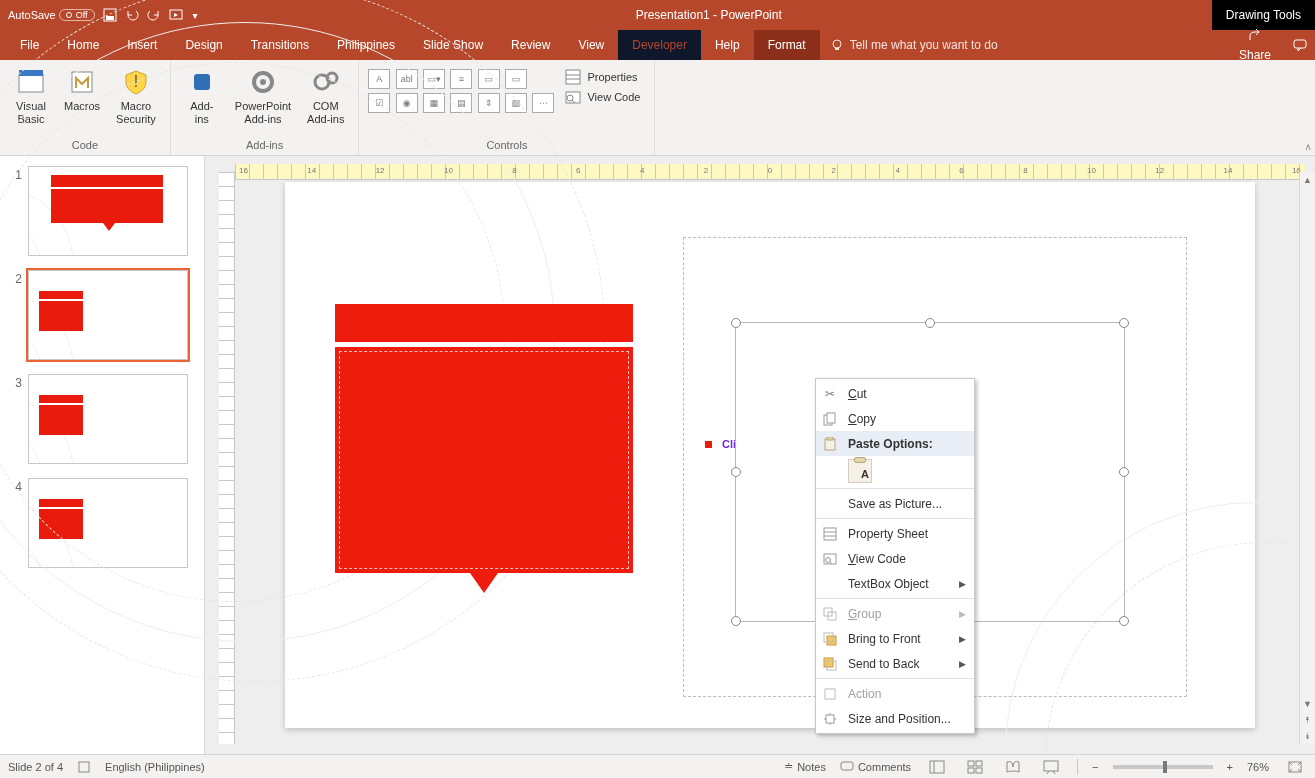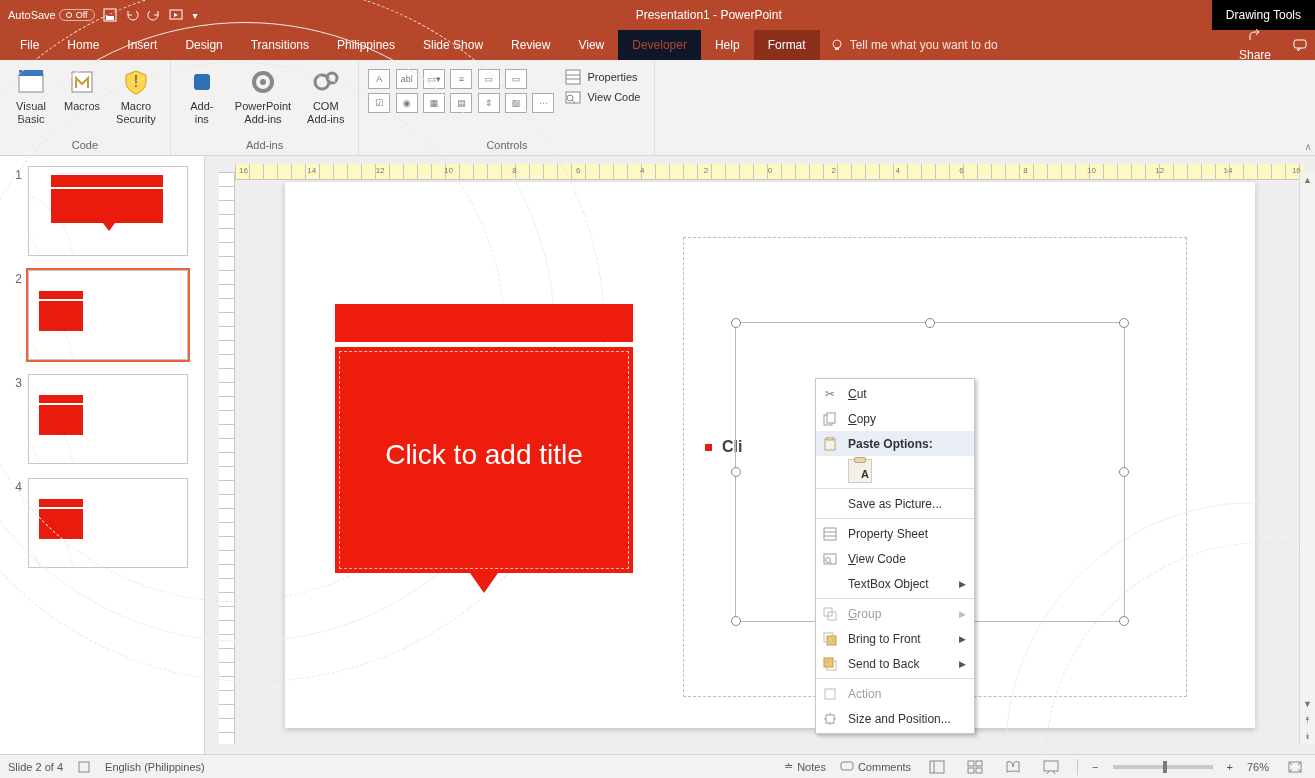--- a/index.html
+++ b/index.html
@@ -60,21 +60,21 @@
 .swirl { position:absolute; border:1px solid #ddd; border-radius:50%; }
 .redshape { position:absolute; background:#ed1c0c;}
 .titlebox { position:absolute; left:50px; top:165px; width:298px; height:226px;}
 .title-inner { position:absolute; inset:4px; border:1px dashed rgba(255,255,255,.7);}
 .title-text { color:#fff; font-size:28px; font-weight:300; position:absolute; width:100%; text-align:center; top:92px;}
 .pointer { position:absolute; left:50%; transform:translateX(-50%); bottom:-20px; width:0;height:0;border-left:14px solid transparent;border-right:14px solid transparent;border-top:20px solid #ed1c0c;}
 
 .bodyph { position:absolute; left:398px; top:55px; width:504px; height:460px; border:1px dashed #bcbcbc;}
 .selbox { position:absolute; left:450px; top:140px; width:390px; height:300px; border:1px solid #b8b8b8;}
 .handle { position:absolute; width:10px;height:10px;background:#fff;border:1px solid #888;border-radius:50%;}
-.bullet-line { position:absolute; left:420px; top:256px; display:flex; align-items:center; gap:10px; font-size:16px; font-weight:700; color:#404040;}
+.bullet-line { position:absolute; left:420px; top:256px; display:flex; align-items:center; gap:10px; font-size:11px; font-weight:700; color:#6d28d9;}
 .bullet-sq { width:7px;height:7px;background:#e81b0c;}
 
 
 .ctxmenu { position:absolute; left:530px; top:196px; width:160px; background:#fff; border:1px solid #c8c8c8; box-shadow:2px 2px 4px rgba(0,0,0,.25); font-size:12px; padding:2px 0;}
 .ctxitem { display:flex; align-items:center; height:25px; padding:0 8px 0 4px; gap:8px; position:relative;}
 .ctxitem.hover { background:#e9eef6;}
 .ctxitem.disabled { color:#a0a0a0;}
 .ctxitem .ci-icon { width:20px; display:flex; justify-content:center; color:#7b766f;}
 .ctxitem .underline-first::first-letter { text-decoration:underline;}
 .ctxitem .arrow { margin-left:auto; font-size:9px; color:#555;}
@@ -358,21 +358,20 @@
 
       <div class="swirl" style="width:700px;height:700px;left:-380px;top:-200px;border-color:#e5e5e5;border-style:dashed;"></div>
       <div class="swirl" style="width:620px;height:620px;left:-350px;top:-160px;border-color:#eee;"></div>
       <div class="swirl" style="width:540px;height:540px;left:-320px;top:-120px;border-color:#e5e5e5;border-style:dashed;"></div>
       <div class="swirl" style="width:500px;height:500px;left:720px;top:320px;border-color:#eee;"></div>
       <div class="swirl" style="width:440px;height:440px;left:760px;top:360px;border-color:#e5e5e5;border-style:dashed;"></div>
 
       <div class="redshape" style="left:50px;top:122px;width:298px;height:38px;"></div>
       <div class="redshape titlebox">
         <div class="title-inner"></div>
-        <div class="title-text">Click to add title</div>
         <div class="pointer"></div>
       </div>
 
       <div class="bodyph"></div>
 
       <div class="bullet-line">
         <span class="bullet-sq"></span>
         <span>Cli</span>
       </div>
 

